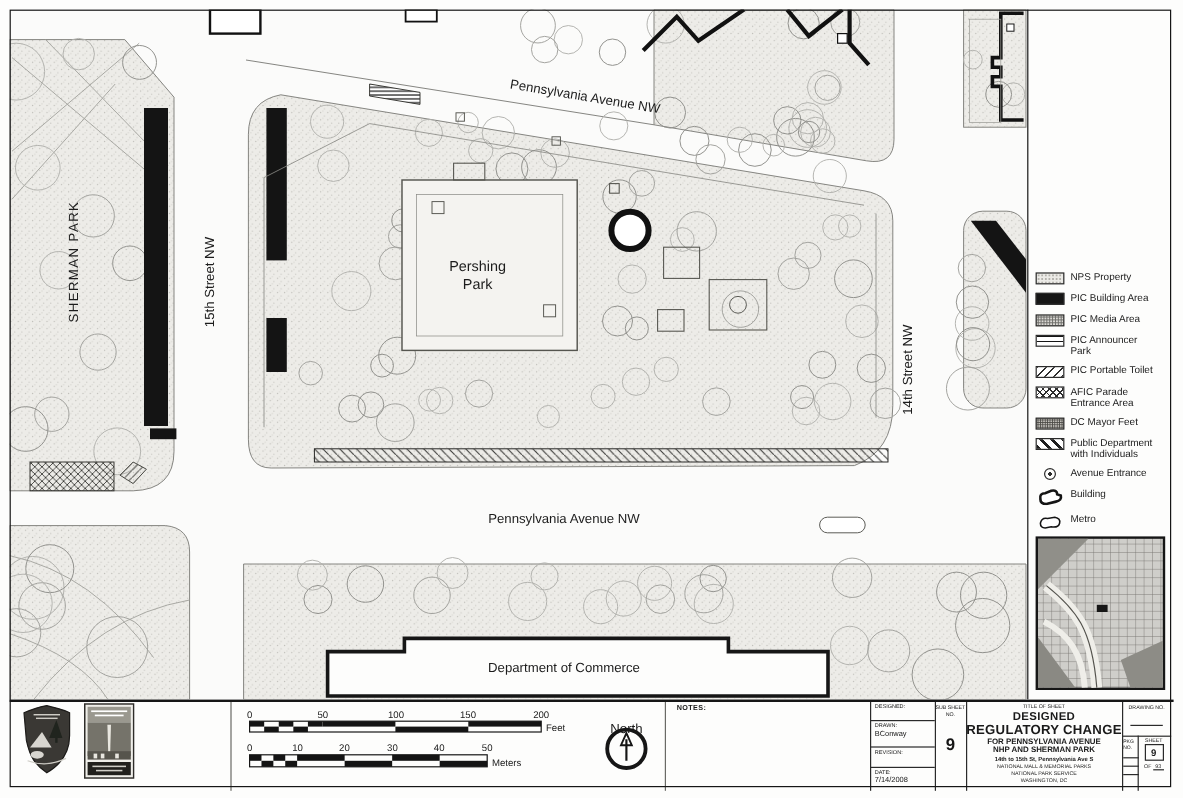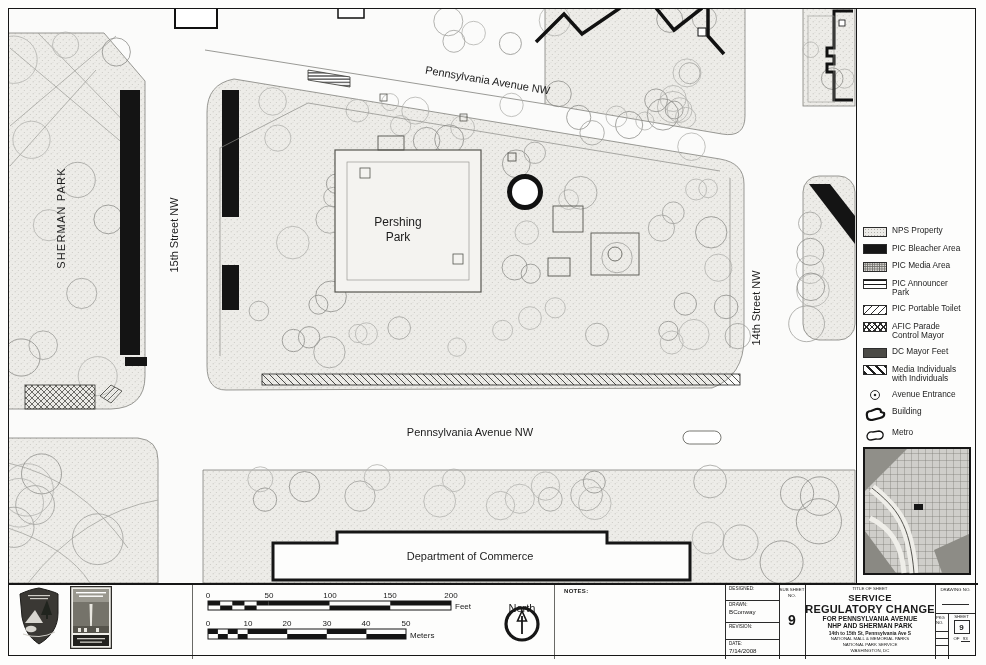--- a/index.html
+++ b/index.html
@@ -317,21 +317,21 @@
     <div class="legend">
       <div class="lg-item">
         <div class="sw sw-nps"></div>
         <div class="lg-label">
             <div>NPS Property</div>
           </div>
       </div>
       <div class="lg-item">
         <div class="sw sw-bleacher"></div>
         <div class="lg-label">
-            <div>PIC Bleacher Area</div>
+            <div>PIC Building Area</div>
           </div>
       </div>
       <div class="lg-item">
         <div class="sw sw-media"></div>
         <div class="lg-label">
             <div>PIC Media Area</div>
           </div>
       </div>
       <div class="lg-item">
         <div class="sw sw-announcer"></div>
@@ -343,33 +343,33 @@
       <div class="lg-item">
         <div class="sw sw-toilet"></div>
         <div class="lg-label">
             <div>PIC Portable Toilet</div>
           </div>
       </div>
       <div class="lg-item">
         <div class="sw sw-parade"></div>
         <div class="lg-label">
           <div>AFIC Parade</div>
-          <div>Control Mayor</div>
+          <div>Entrance Area</div>
         </div>
       </div>
       <div class="lg-item">
         <div class="sw sw-mayor"></div>
         <div class="lg-label">
             <div>DC Mayor Feet</div>
           </div>
       </div>
       <div class="lg-item">
         <div class="sw sw-dis"></div>
         <div class="lg-label">
-          <div>Media Individuals</div>
+          <div>Public Department</div>
           <div>with Individuals</div>
         </div>
       </div>
       <div class="lg-item">
         <div class="sw-slot">
             <div class="sw-metro"></div>
           </div>
         <div class="lg-label">
             <div>Avenue Entrance</div>
           </div>
@@ -523,21 +523,21 @@
       <span class="tb-val">7/14/2008</span>
     </div>
 
     <div class="subsheet tb" style="top:2px">
       <div class="t-tiny">SUB SHEET NO.</div>
       <div style="font-size:14px;font-weight:bold;margin-top:14px">9</div>
     </div>
 
     <div class="titlecol">
       <div class="t-tiny">TITLE OF SHEET</div>
-      <div class="t-big1">SERVICE</div>
+      <div class="t-big1">DESIGNED</div>
       <div class="t-big2">REGULATORY CHANGE</div>
       <div class="t-med">FOR PENNSYLVANIA AVENUE</div>
       <div class="t-med">NHP AND SHERMAN PARK</div>
       <div class="t-sm">14th to 15th St, Pennsylvania Ave S</div>
       <div class="t-xs">NATIONAL MALL &amp; MEMORIAL PARKS</div>
       <div class="t-xs">NATIONAL PARK SERVICE</div>
       <div class="t-xs">WASHINGTON, DC</div>
     </div>
 
     <div class="col4">

